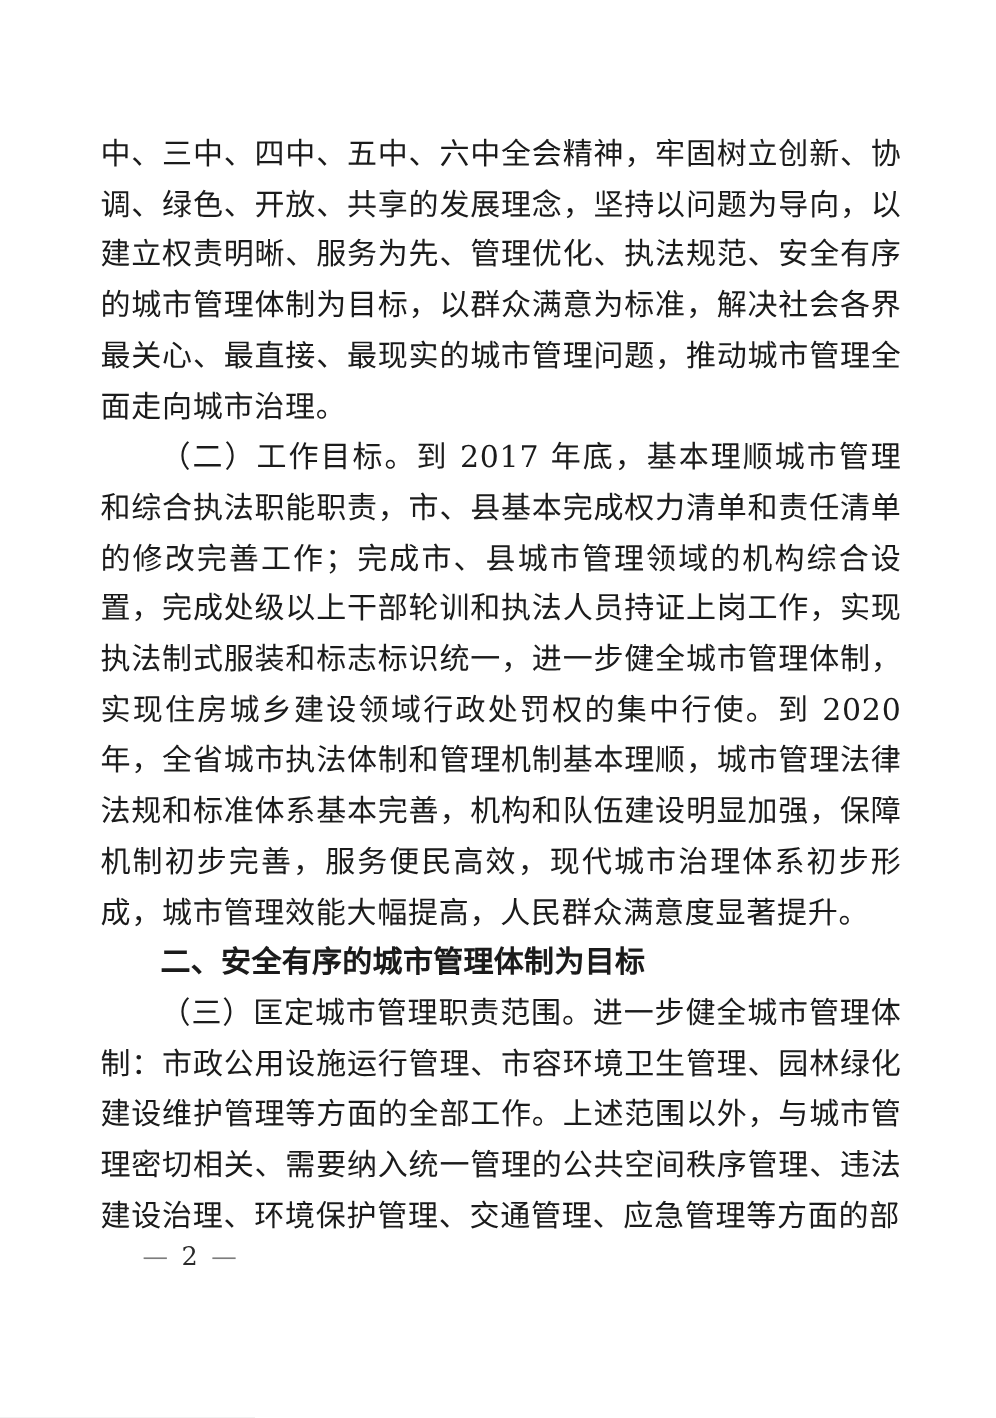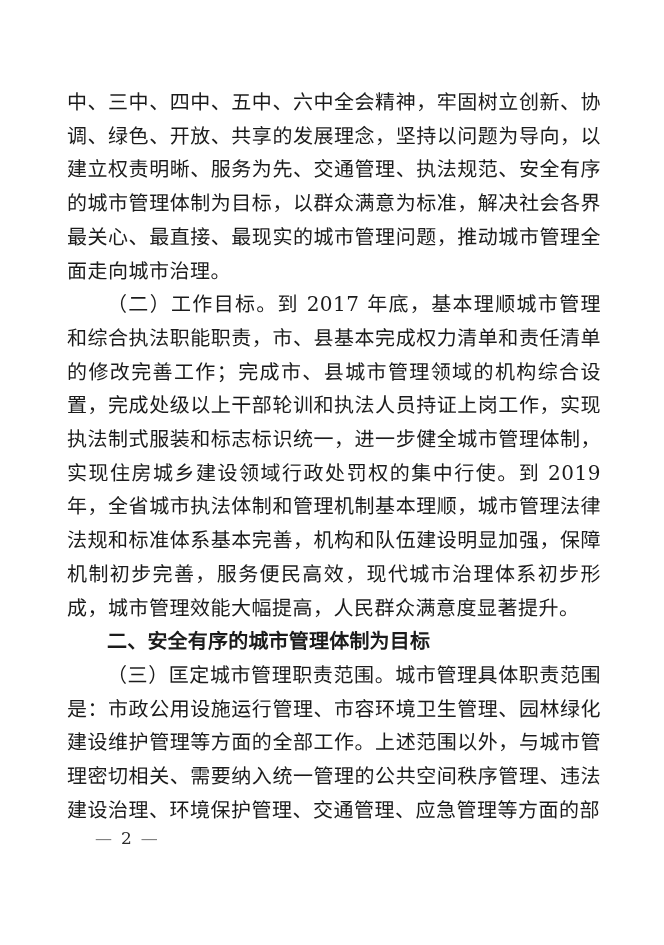--- a/index.html
+++ b/index.html
@@ -57,22 +57,22 @@
     color: #2a2a2a;
     margin: 0 9px;
     font-family: "DejaVu Serif", serif;
   }
 </style>
 </head>
 <body>
 
 <div class="page">
   <div class="content">
-    <p class="para">中、三中、四中、五中、六中全会精神，牢固树立创新、协调、绿色、开放、共享的发展理念，坚持以问题为导向，以建立权责明晰、服务为先、交通管理、执法规范、安全有序的城市管理体制为目标，以群众满意为标准，解决社会各界最关心、最直接、最现实的城市管理问题，推动城市管理全面走向城市治理。</p>
-    <p class="para indent">（二）工作目标。到 2017 年底，基本理顺城市管理和综合执法职能职责，市、县基本完成权力清单和责任清单的修改完善工作；完成市、县城市管理领域的机构综合设置，完成处级以上干部轮训和执法人员持证上岗工作，实现执法制式服装和标志标识统一，进一步健全城市管理体制，实现住房城乡建设领域行政处罚权的集中行使。到 2019 年，全省城市执法体制和管理机制基本理顺，城市管理法律法规和标准体系基本完善，机构和队伍建设明显加强，保障机制初步完善，服务便民高效，现代城市治理体系初步形成，城市管理效能大幅提高，人民群众满意度显著提升。</p>
+    <p class="para">中、三中、四中、五中、六中全会精神，牢固树立创新、协调、绿色、开放、共享的发展理念，坚持以问题为导向，以建立权责明晰、服务为先、管理优化、执法规范、安全有序的城市管理体制为目标，以群众满意为标准，解决社会各界最关心、最直接、最现实的城市管理问题，推动城市管理全面走向城市治理。</p>
+    <p class="para indent">（二）工作目标。到 2017 年底，基本理顺城市管理和综合执法职能职责，市、县基本完成权力清单和责任清单的修改完善工作；完成市、县城市管理领域的机构综合设置，完成处级以上干部轮训和执法人员持证上岗工作，实现执法制式服装和标志标识统一，进一步健全城市管理体制，实现住房城乡建设领域行政处罚权的集中行使。到 2020 年，全省城市执法体制和管理机制基本理顺，城市管理法律法规和标准体系基本完善，机构和队伍建设明显加强，保障机制初步完善，服务便民高效，现代城市治理体系初步形成，城市管理效能大幅提高，人民群众满意度显著提升。</p>
     <p class="para indent heading">二、安全有序的城市管理体制为目标</p>
-    <p class="para indent">（三）匡定城市管理职责范围。城市管理具体职责范围是：市政公用设施运行管理、市容环境卫生管理、园林绿化建设维护管理等方面的全部工作。上述范围以外，与城市管理密切相关、需要纳入统一管理的公共空间秩序管理、违法建设治理、环境保护管理、交通管理、应急管理等方面的部</p>
+    <p class="para indent">（三）匡定城市管理职责范围。进一步健全城市管理体制：市政公用设施运行管理、市容环境卫生管理、园林绿化建设维护管理等方面的全部工作。上述范围以外，与城市管理密切相关、需要纳入统一管理的公共空间秩序管理、违法建设治理、环境保护管理、交通管理、应急管理等方面的部</p>
   </div>
 
   <div class="footer">
     <span class="dash">—</span><span class="pagenum">2</span><span class="dash">—</span>
   </div>
 </div>
 
 </body></html>

